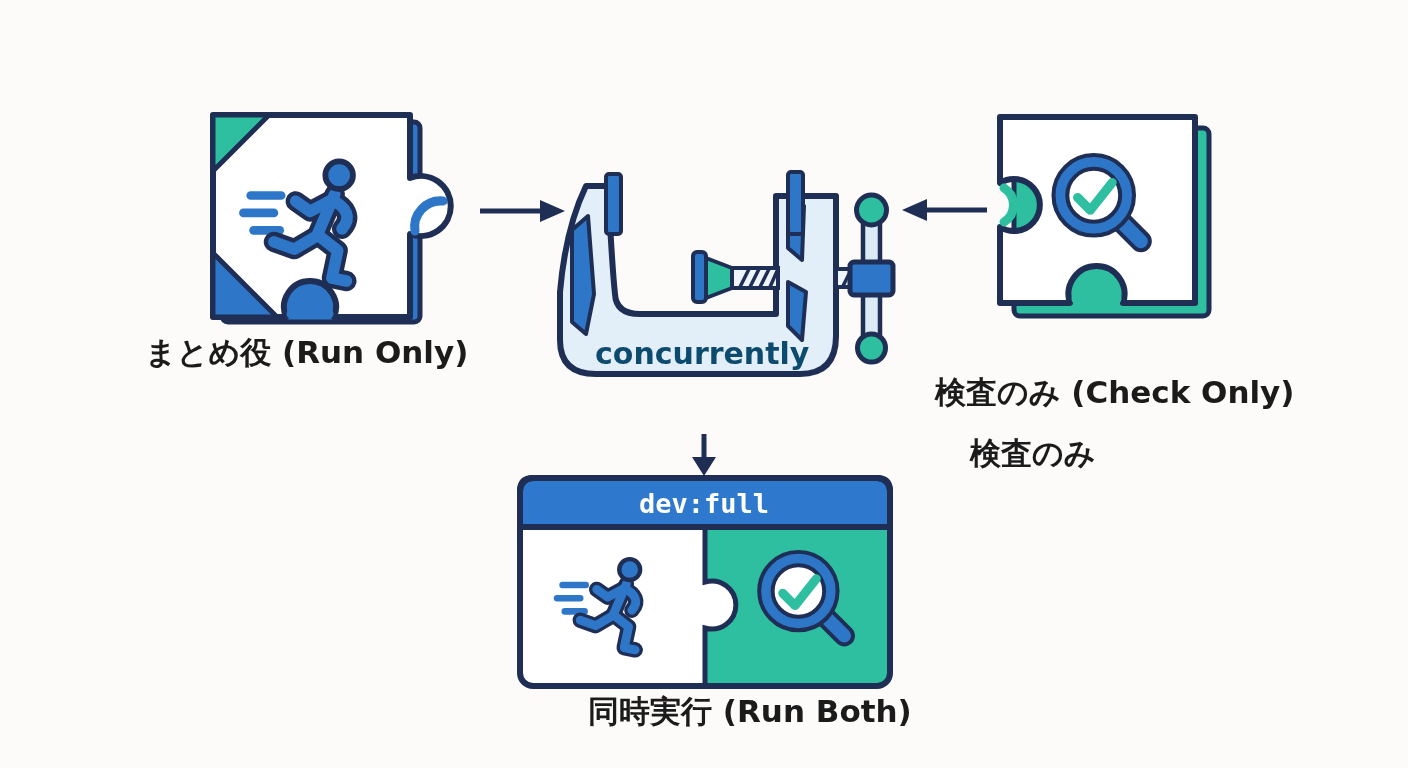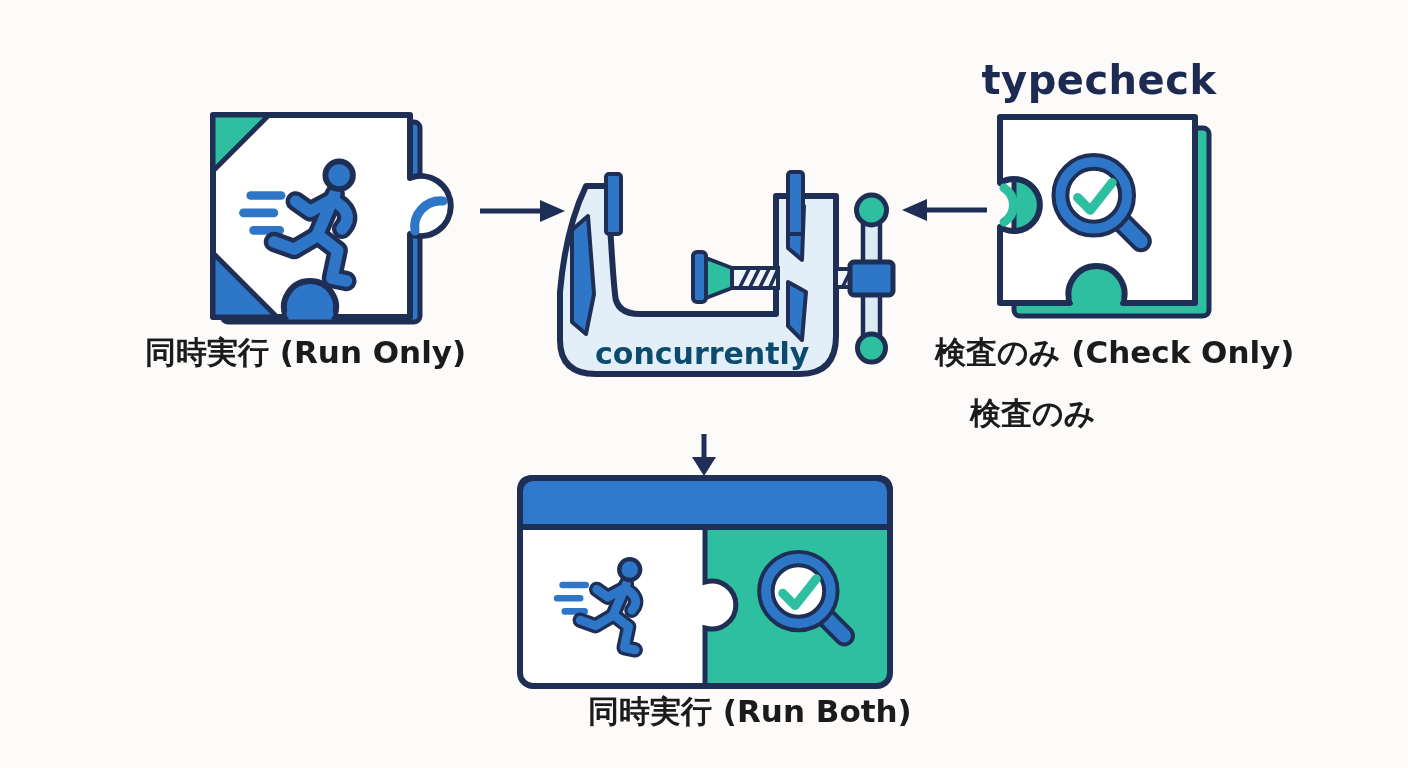--- a/index.html
+++ b/index.html
@@ -10,21 +10,21 @@
   }
   .abs{position:absolute;}
   .node-title{
     font-size:40px;font-weight:bold;color:#1d2b52;text-align:center;
     letter-spacing:0.5px;
   }
   .caption{
     font-size:31px;font-weight:bold;color:#1b1b1b;text-align:center;
     white-space:nowrap;
   }
-  .caption.left{text-align:left;}
+  .caption.left{text-align:left;margin-top:40px;}
   .clamp-label{
     font-size:30px;font-weight:bold;color:#0c4a6e;text-align:left;
     white-space:nowrap;
   }
   .card-title{
     font-family:"DejaVu Sans Mono","Liberation Mono",monospace;
     font-size:27px;font-weight:bold;color:#ffffff;text-align:center;
     white-space:nowrap;
   }
   svg{display:block;}
@@ -73,21 +73,21 @@
   <svg class="abs" style="left:205px;top:108px;" width="265" height="224" viewBox="0 0 265 224">
     <rect x="17" y="14" width="198" height="200" rx="6" fill="#2e77c8" stroke="#1f2e55" stroke-width="5"></rect>
     <path d="M8,7 L205,7 L205,70 A30,30 0 1 1 205,126 L205,209 L129,209 A26,26 0 1 0 81,209 L8,209 Z" fill="#ffffff" stroke="#1f2e55" stroke-width="6" stroke-linejoin="round"></path>
     <path d="M8,7 L64,7 L8,63 Z" fill="#2ebfa0" stroke="#1f2e55" stroke-width="5" stroke-linejoin="round"></path>
     <path d="M8,145 L8,209 L72,209 Z" fill="#2e77c8" stroke="#1f2e55" stroke-width="5" stroke-linejoin="round"></path>
     <path d="M210,123 A26,26 0 0 1 238,93" fill="none" stroke="#2e77c8" stroke-width="9" stroke-linecap="round"></path>
     <path d="M86,206 A20,20 0 0 1 124,206" fill="none" stroke="#2e77c8" stroke-width="9" stroke-linecap="round"></path>
     <use href="#runner" transform="translate(37,44) scale(1.45)"></use>
   </svg>
 
-  <div class="abs caption" style="left:145px;top:332px;width:310px;">同時実行 (Run Only)</div>
+  <div class="abs caption" style="left:145px;top:332px;width:310px;">まとめ役 (Run Only)</div>
 
   <svg class="abs" style="left:477px;top:198px;" width="92" height="26" viewBox="0 0 92 26">
     <line x1="3" y1="13" x2="66" y2="13" stroke="#1f2e55" stroke-width="5"></line>
     <path d="M63,2 L88,13 L63,24 Z" fill="#1f2e55"></path>
   </svg>
 
   <svg class="abs" style="left:552px;top:166px;" width="388" height="228" viewBox="0 0 388 228">
     <path d="M34,20 L56,20 C58,60 60,100 63,128 Q64,148 88,148 L224,148 L224,30 L284,30 L284,170 Q284,208 248,208 L44,208 Q8,208 8,174 L8,126 C12,80 22,45 34,20 Z" fill="#e2eff9" stroke="#1f2e55" stroke-width="6" stroke-linejoin="round"></path>
     <path d="M20,64 L36,50 L42,128 L34,168 L20,156 Z" fill="#2e77c8" stroke="#1f2e55" stroke-width="4" stroke-linejoin="round"></path>
     <path d="M236,48 L252,40 L250,94 L236,82 Z" fill="#2e77c8" stroke="#1f2e55" stroke-width="4" stroke-linejoin="round"></path>
@@ -107,21 +107,20 @@
   </svg>
 
   <div class="abs clamp-label" style="left:595px;top:336px;width:220px;">concurrently</div>
 
 
   <svg class="abs" style="left:688px;top:432px;" width="32" height="46" viewBox="0 0 32 46">
     <line x1="16" y1="2" x2="16" y2="27" stroke="#1f2e55" stroke-width="5"></line>
     <path d="M4,25 L16,44 L28,25 Z" fill="#1f2e55"></path>
   </svg>
 
-  <div class="abs node-title" style="left:949px;top:57px;width:300px;">typecheck</div>
 
   <svg class="abs" style="left:992px;top:110px;" width="270" height="218" viewBox="0 0 270 218">
     <rect x="22" y="18" width="195" height="188" rx="6" fill="#2ebfa0" stroke="#1f2e55" stroke-width="5"></rect>
     <path d="M8,7 L203,7 L203,193 L131,193 A28,28 0 1 0 78,193 L8,193 L8,117 A26,26 0 1 0 8,73 Z" fill="#ffffff" stroke="#1f2e55" stroke-width="6" stroke-linejoin="round"></path>
     <path d="M12,112 A20,20 0 0 0 12,78" fill="none" stroke="#2ebfa0" stroke-width="9" stroke-linecap="round"></path>
     <path d="M84,189 A21,21 0 0 1 125,189" fill="none" stroke="#2ebfa0" stroke-width="9" stroke-linecap="round"></path>
     <use href="#magnifier" transform="translate(50,37) scale(1.15)"></use>
   </svg>
 
   <svg class="abs" style="left:898px;top:197px;" width="92" height="26" viewBox="0 0 92 26">
@@ -136,16 +135,17 @@
   <svg class="abs" style="left:516px;top:474px;" width="378" height="216" viewBox="0 0 378 216">
     <rect x="4" y="4" width="370" height="208" rx="13" fill="#ffffff"></rect>
     <path d="M189,53 L374,53 L374,199 Q374,212 361,212 L189,212 L189,154 A24,24 0 1 0 189,108 Z" fill="#2ebfa0"></path>
     <path d="M4,53 L4,17 Q4,4 17,4 L361,4 Q374,4 374,17 L374,53 Z" fill="#2e79cd" stroke="#1f2e55" stroke-width="6" stroke-linejoin="round"></path>
     <path d="M189,53 L189,108 A24,24 0 1 1 189,154 L189,212" fill="none" stroke="#1f2e55" stroke-width="5"></path>
     <rect x="4" y="4" width="370" height="208" rx="13" fill="none" stroke="#1f2e55" stroke-width="6"></rect>
     <use href="#runner" transform="translate(40,78) scale(1.1)"></use>
     <use href="#magnifier" transform="translate(232,70) scale(1.12)"></use>
   </svg>
 
+  <div class="abs card-title" style="left:604px;top:488px;width:200px;">dev:full</div>
 
   <div class="abs caption" style="left:545px;top:691px;width:320px;margin-left:43px;">同時実行 (Run Both)</div>
 
 </div>
 
 </body></html>

